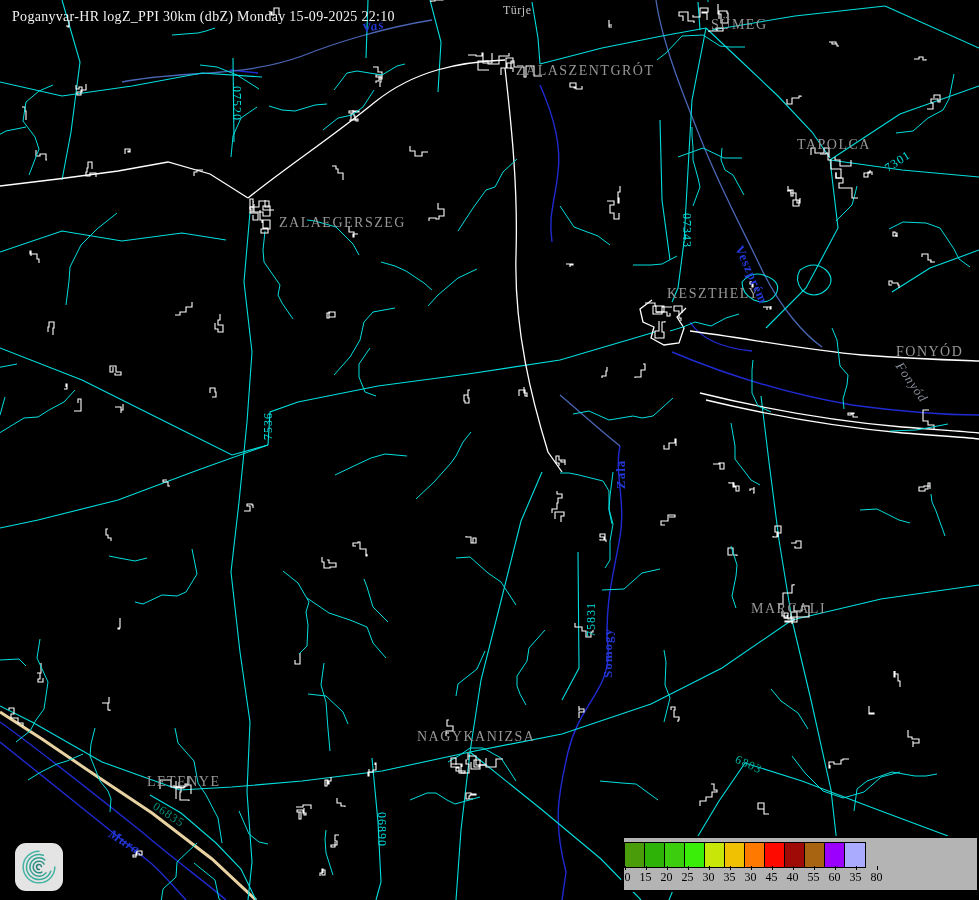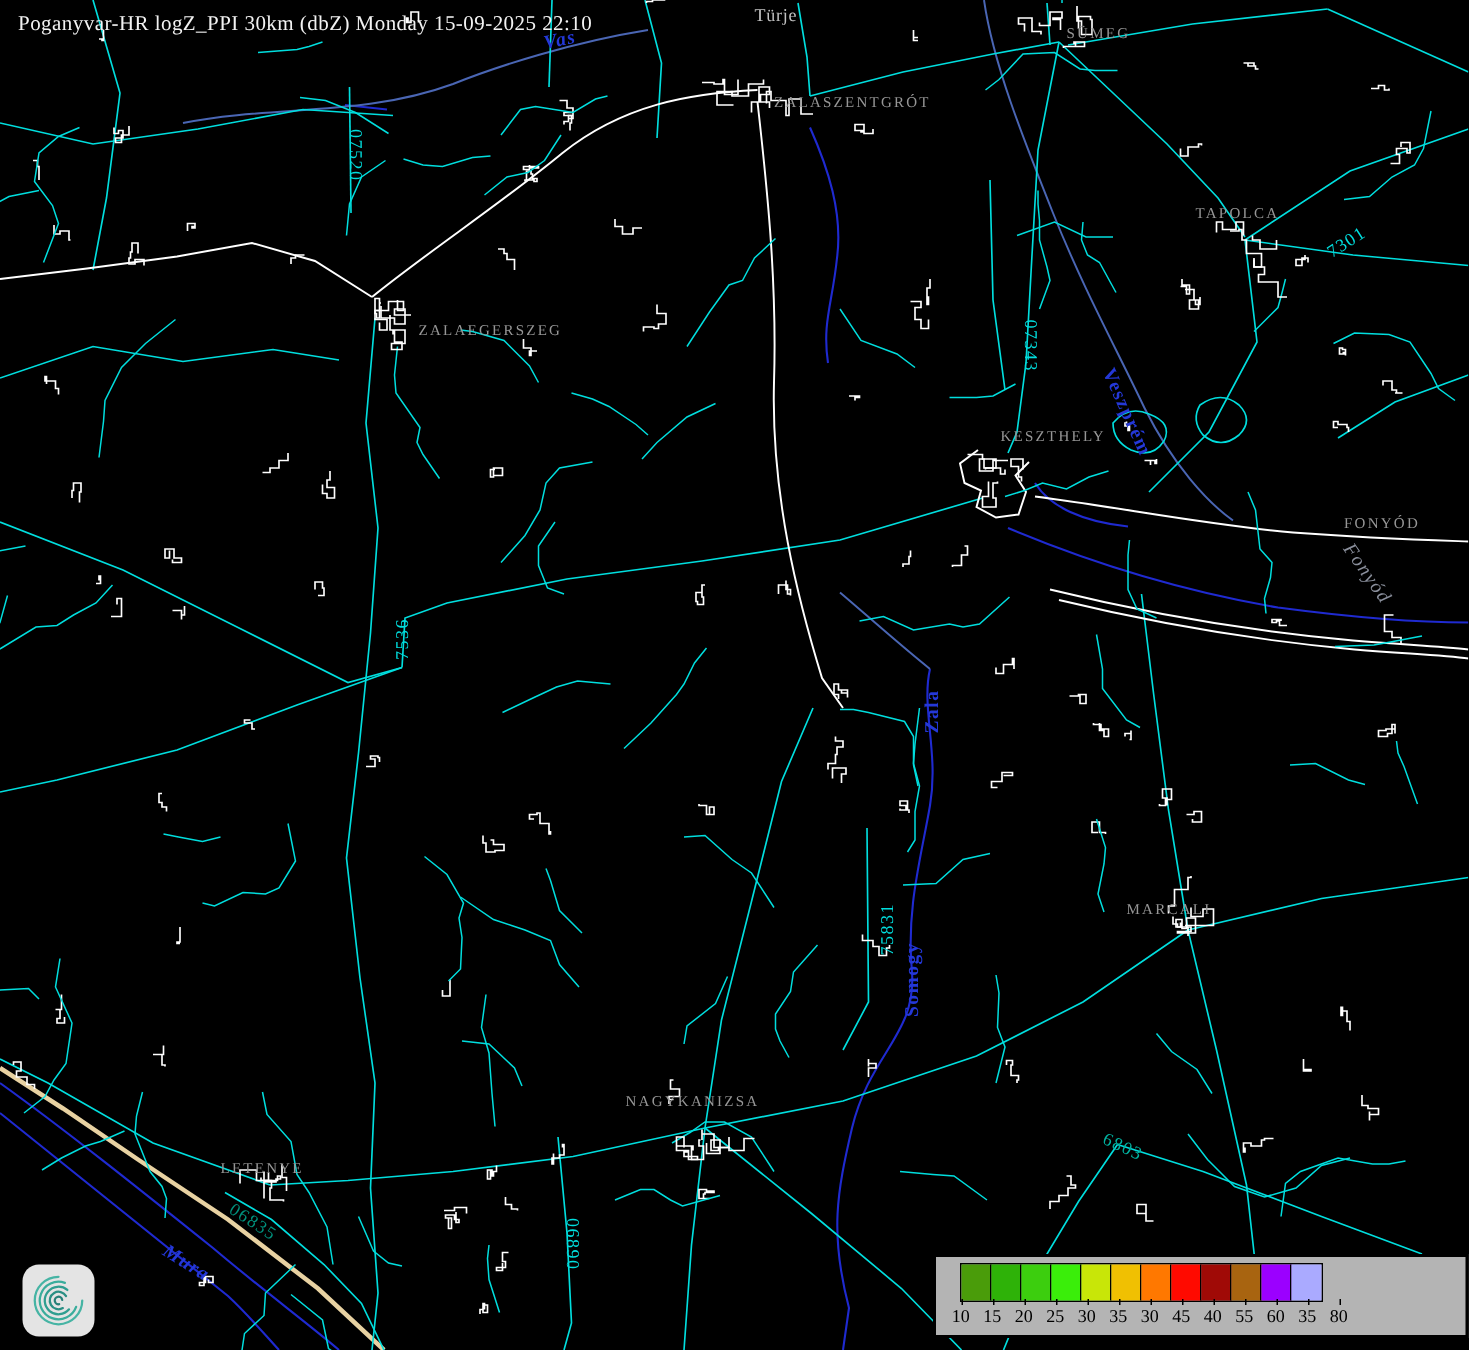--- a/index.html
+++ b/index.html
@@ -1,34 +1,34 @@
 <!DOCTYPE html>
 <html><head>
 <meta charset="utf-8">
 <style>
   html,body{margin:0;padding:0;background:#000;}
   #screen{position:relative;width:979px;height:900px;background:#000;overflow:hidden;
           font-family:Liberation Serif, serif;}
   #mapsvg{position:absolute;left:0;top:0;}
   .lbl{position:absolute;white-space:nowrap;transform-origin:0 0;}
   .title{left:12px;top:9px;color:#f2f2f2;font-size:14px;letter-spacing:.3px;}
-  .city{color:#969696;font-size:10px;letter-spacing:1.5px;}
+  .city{color:#969696;font-size:14px;letter-spacing:1.5px;}
   .town-small{color:#c2c2c2;font-size:12px;letter-spacing:.5px;}
   .roadlab{color:#00dede;font-size:12px;letter-spacing:1px;}
   .roadlab.dark{color:#00917d;}
   .roadlab.mid{color:#00b2a0;}
   .waterlab{color:#2438d8;font-size:13px;font-weight:600;letter-spacing:1px;}
   .waterlab.ital{font-style:italic;}
   .stationlab{color:#8a8f9c;font-size:13px;font-style:italic;letter-spacing:1px;}
 
   .legend{position:absolute;right:0;bottom:8px;width:357px;height:56px;background:#b4b4b4;
           border:2px solid #000;box-sizing:border-box;display:flex;align-items:stretch;}
   .legend-left{width:90px;display:flex;flex-direction:column;justify-content:center;
                align-items:center;color:#000;font-size:13px;line-height:1.2;}
-  .legend-right{position:relative;width:265px;margin-left:16px;}
+  .legend-right{position:relative;width:265px;margin-left:0;}
   .legend-cells{position:absolute;left:0;top:4px;height:24px;display:flex;border:1px solid #000;}
   .legend-cell{width:20px;height:100%;border-right:1px solid #000;box-sizing:border-box;}
   .legend-cell:last-child{border-right:none;}
   .legend-ticks{position:absolute;left:-10px;top:32px;width:273px;display:flex;}
   .legend-tick{width:21px;text-align:center;color:#000;font-size:12px;position:relative;}
   .legend-tick::before{content:'';position:absolute;top:-4px;left:50%;width:1px;height:4px;background:#000;}
 
   .logo{position:absolute;left:15px;top:843px;width:48px;height:48px;background:#e4e4e4;
         border-radius:11px;display:flex;align-items:center;justify-content:center;}
 </style>

